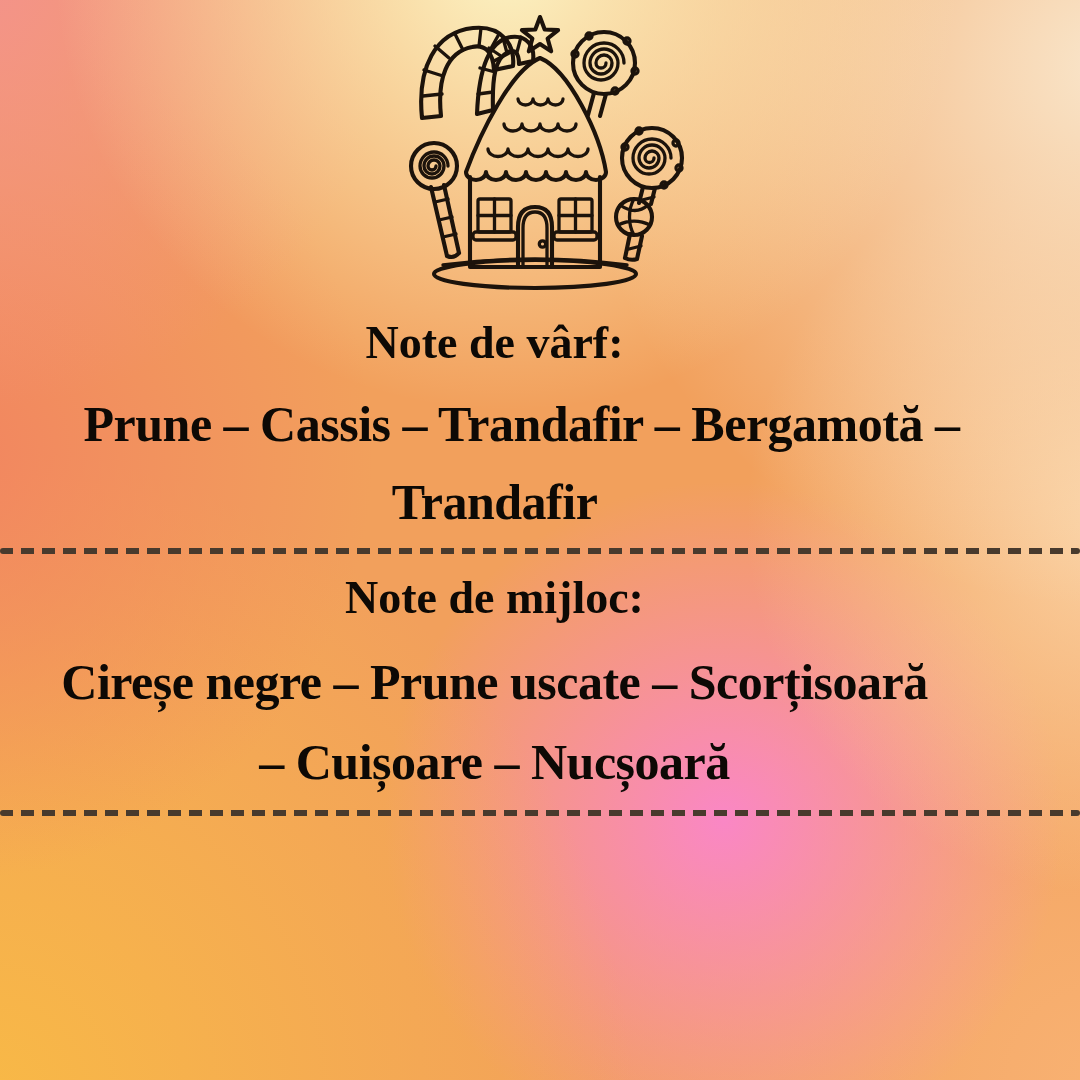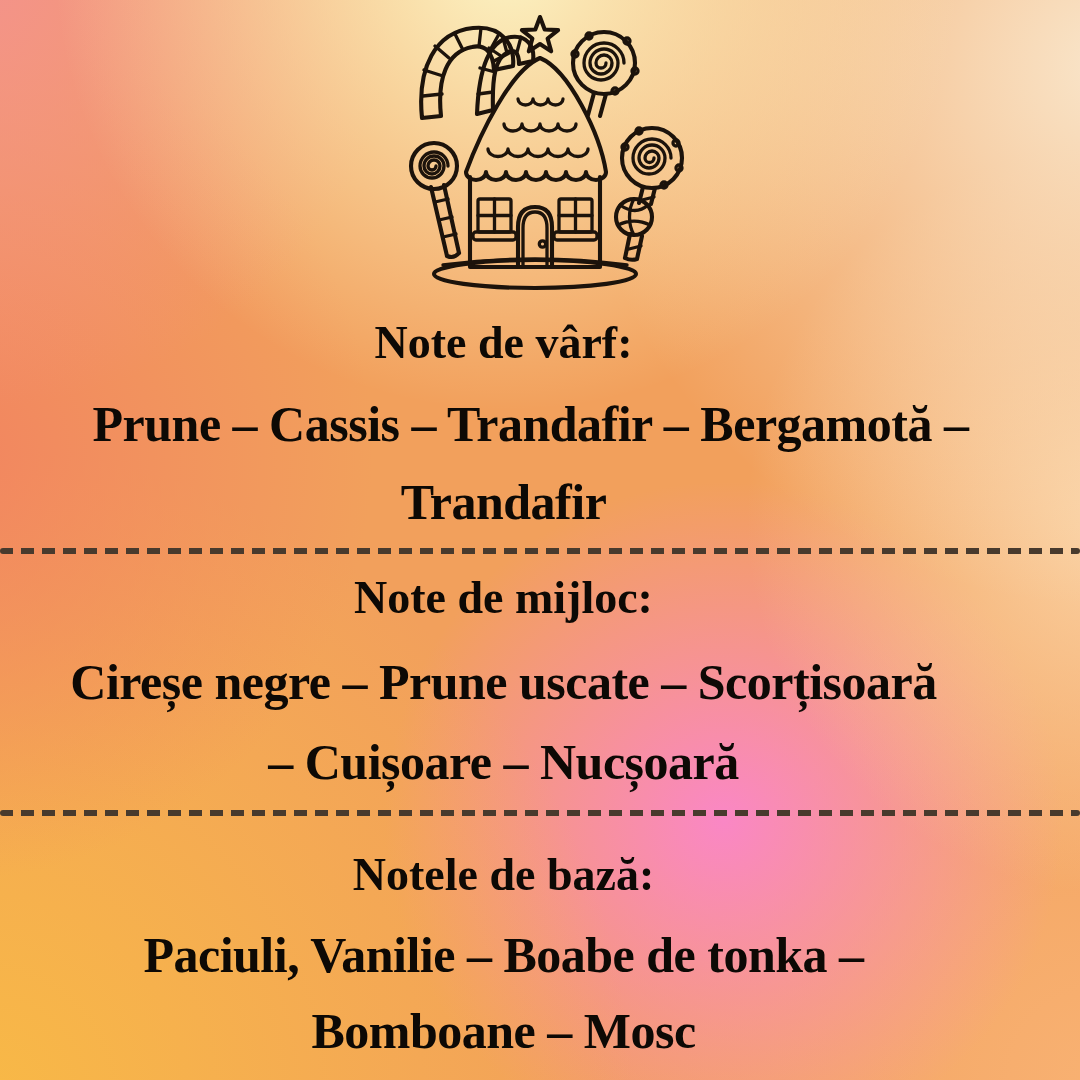--- a/index.html
+++ b/index.html
@@ -13,21 +13,21 @@
     position:relative;width:1080px;height:1080px;
     background:#f2a05c;
   }
   .illustration{
     position:absolute;top:6px;left:50%;margin-left:-163px;
     width:330px;height:300px;
   }
   .ln{stroke:var(--ink);stroke-width:4.1;fill:none;stroke-linecap:round;stroke-linejoin:round;}
   .thin{stroke-width:3.3;}
   .txt{
-    position:absolute;left:17px;width:973px;text-align:center;
+    position:absolute;left:8px;width:973px;text-align:center;
     color:var(--text);font-weight:700;white-space:nowrap;
   }
   .heading{font-size:46px;line-height:58px;}
   .notes{font-size:50px;line-height:64px;letter-spacing:-0.5px;}
   .h1{top:314px;}
   .b1a{top:392px;margin-left:27px;}
   .b1b{top:470px;}
   .h2{top:569px;}
   .b2a{top:650px;}
   .b2b{top:730px;}
@@ -128,17 +128,14 @@
   <div class="txt notes b1b">Trandafir</div>
 
   <div class="divider d1"></div>
 
   <div class="txt heading h2">Note de mijloc:</div>
   <div class="txt notes b2a">Cireșe negre – Prune uscate – Scorțisoară</div>
   <div class="txt notes b2b">– Cuișoare – Nucșoară</div>
 
   <div class="divider d2"></div>
 
-  <div class="txt heading h3">Notele de bază:</div>
-  <div class="txt notes b3a">Paciuli, Vanilie – Boabe de tonka –</div>
-  <div class="txt notes b3b">Bomboane – Mosc</div>
 
 </div>
 
 </body></html>

